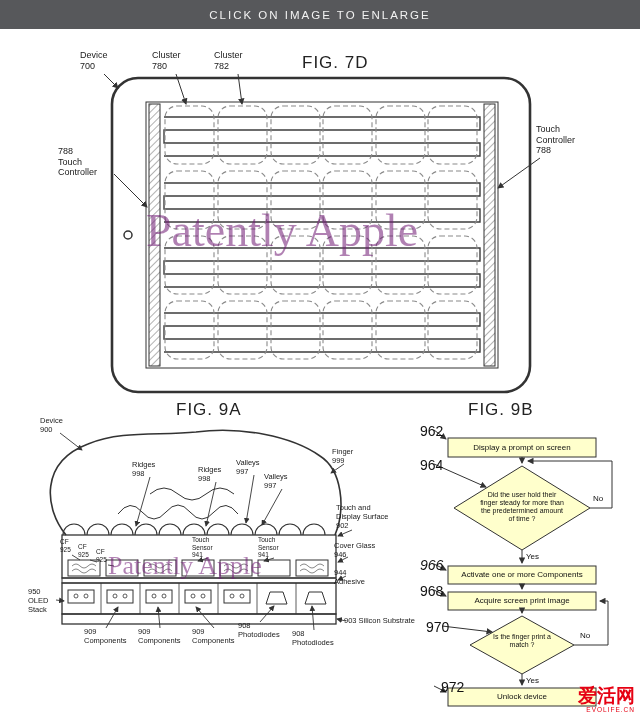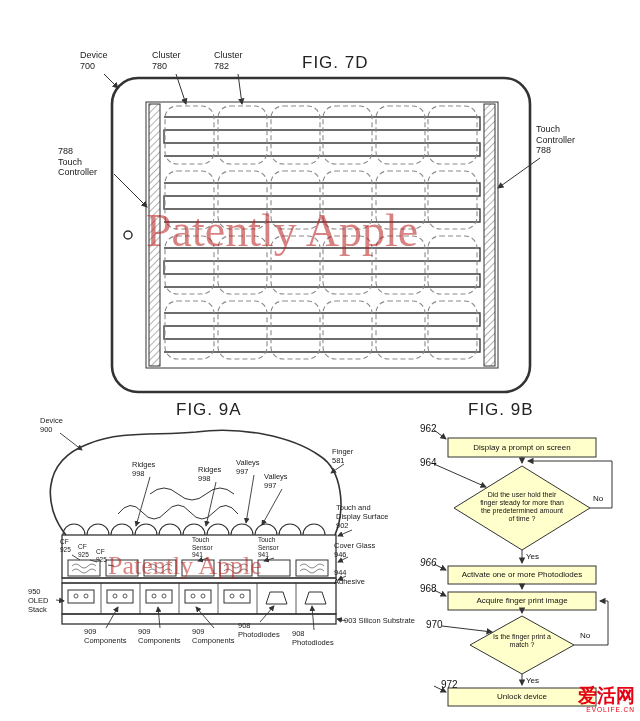--- a/index.html
+++ b/index.html
@@ -10,35 +10,38 @@
   .banner span { color:#f2f2f2; font-size:11.5px; letter-spacing:2px; }
   .figure { position:absolute; left:0; top:0; width:640px; height:721px; }
   .art { position:absolute; left:0; top:0; }
   .lbl { position:absolute; font-size:9px; line-height:1.18; 
          white-space:pre-line; color:#1a1a1a; }
   .lbl-s { font-size:7.5px; }
   .lbl-xs { font-size:6.5px; }
   .figtitle { position:absolute; font-size:17px; letter-spacing:1px; color:#222; }
   .flowtext { position:absolute; font-size:8px; line-height:1.15; text-align:center; color:#111; }
   .flowtext.small { font-size:7px; }
-  .refnum { position:absolute; font-size:10px; color:#111; }
+  .refnum { position:absolute; font-size:14px; color:#111; }
   .branch { position:absolute; font-size:8px; color:#111; }
-  .watermark { position:absolute; font-family:"Liberation Serif", serif; color:#b91c1c;
+  .watermark { position:absolute; font-family:"Liberation Serif", serif; color:#701a75;
                opacity:0.55; white-space:nowrap; pointer-events:none; }
   .wm-1 { left:146px; top:204px; font-size:46px; }
   .wm-2 { left:108px; top:551px; font-size:26px; }
   .logo { position:absolute; right:5px; top:686px; text-align:right; color:#e60012; }
   .logo-cn { font-size:19px; font-weight:bold; line-height:1.05; }
   .logo-en { font-size:6.5px; letter-spacing:1px; }
 </style>
 </head>
 <body>
 
 <div id="page">
 
+  <div class="banner">
+    <span>CLICK ON IMAGE TO ENLARGE</span>
+  </div>
 
   <div class="figure">
 
     <svg class="art" width="640" height="721" viewBox="0 0 640 721">
       <defs>
         <marker id="arr" viewBox="0 0 10 10" refX="8.5" refY="5" markerWidth="6.5" markerHeight="6.5" orient="auto-start-reverse">
           <path d="M0 0 L10 5 L0 10 z" fill="#333"></path>
         </marker>
         <pattern id="hatch" width="5" height="5" patternUnits="userSpaceOnUse" patternTransform="rotate(45)">
           <line x1="0" y1="0" x2="0" y2="5" stroke="#666" stroke-width="1"></line>
@@ -227,21 +230,21 @@
 900</div>
     <div class="lbl lbl-s" style="left:132px; top:461px; width:40px;">Ridges
 998</div>
     <div class="lbl lbl-s" style="left:198px; top:466px; width:40px;">Ridges
 998</div>
     <div class="lbl lbl-s" style="left:236px; top:459px; width:40px;">Valleys
 997</div>
     <div class="lbl lbl-s" style="left:264px; top:473px; width:40px;">Valleys
 997</div>
     <div class="lbl lbl-s" style="left:332px; top:448px; width:40px;">Finger
-581</div>
+999</div>
     <div class="lbl lbl-s" style="left:336px; top:504px; width:62px;">Touch and
 Display Surface
 902</div>
     <div class="lbl lbl-s" style="left:334px; top:542px; width:56px;">Cover Glass
 946</div>
     <div class="lbl lbl-s" style="left:334px; top:569px; width:44px;">944
 Adhesive</div>
     <div class="lbl lbl-xs" style="left:192px; top:536px; width:38px;">Touch
 Sensor
 941</div>
@@ -273,22 +276,22 @@
     <div class="figtitle" style="left:468px; top:400px;">FIG. 9B</div>
     <div class="refnum" style="left:420px; top:423px;">962</div>
     <div class="refnum" style="left:420px; top:457px;">964</div>
     <div class="refnum" style="left:420px; top:557px;font-style:italic;">966</div>
     <div class="refnum" style="left:420px; top:583px;">968</div>
     <div class="refnum" style="left:426px; top:619px;">970</div>
     <div class="refnum" style="left:420px; top:679px;margin-left:21px;">972</div>
 
     <div class="flowtext" style="left:450px; top:443px; width:144px;">Display a prompt on screen</div>
     <div class="flowtext small" style="left:480px; top:491px; width:84px;">Did the user hold their finger steady for more than the predetermined amount of time ?</div>
-    <div class="flowtext" style="left:450px; top:570px; width:144px;">Activate one or more Photodiodes</div>
-    <div class="flowtext" style="left:450px; top:596px; width:144px;">Acquire finger print image</div>
+    <div class="flowtext" style="left:450px; top:570px; width:144px;">Activate one or more Components</div>
+    <div class="flowtext" style="left:450px; top:596px; width:144px;">Acquire screen print image</div>
     <div class="flowtext small" style="left:487px; top:633px; width:70px;">Is the finger print a match ?</div>
     <div class="flowtext" style="left:450px; top:692px; width:144px;">Unlock device</div>
 
     <div class="branch" style="left:593px; top:494px;">No</div>
     <div class="branch" style="left:526px; top:552px;">Yes</div>
     <div class="branch" style="left:580px; top:631px;">No</div>
     <div class="branch" style="left:526px; top:676px;">Yes</div>
 
     <div class="logo">
       <div class="logo-cn">爱活网</div>

